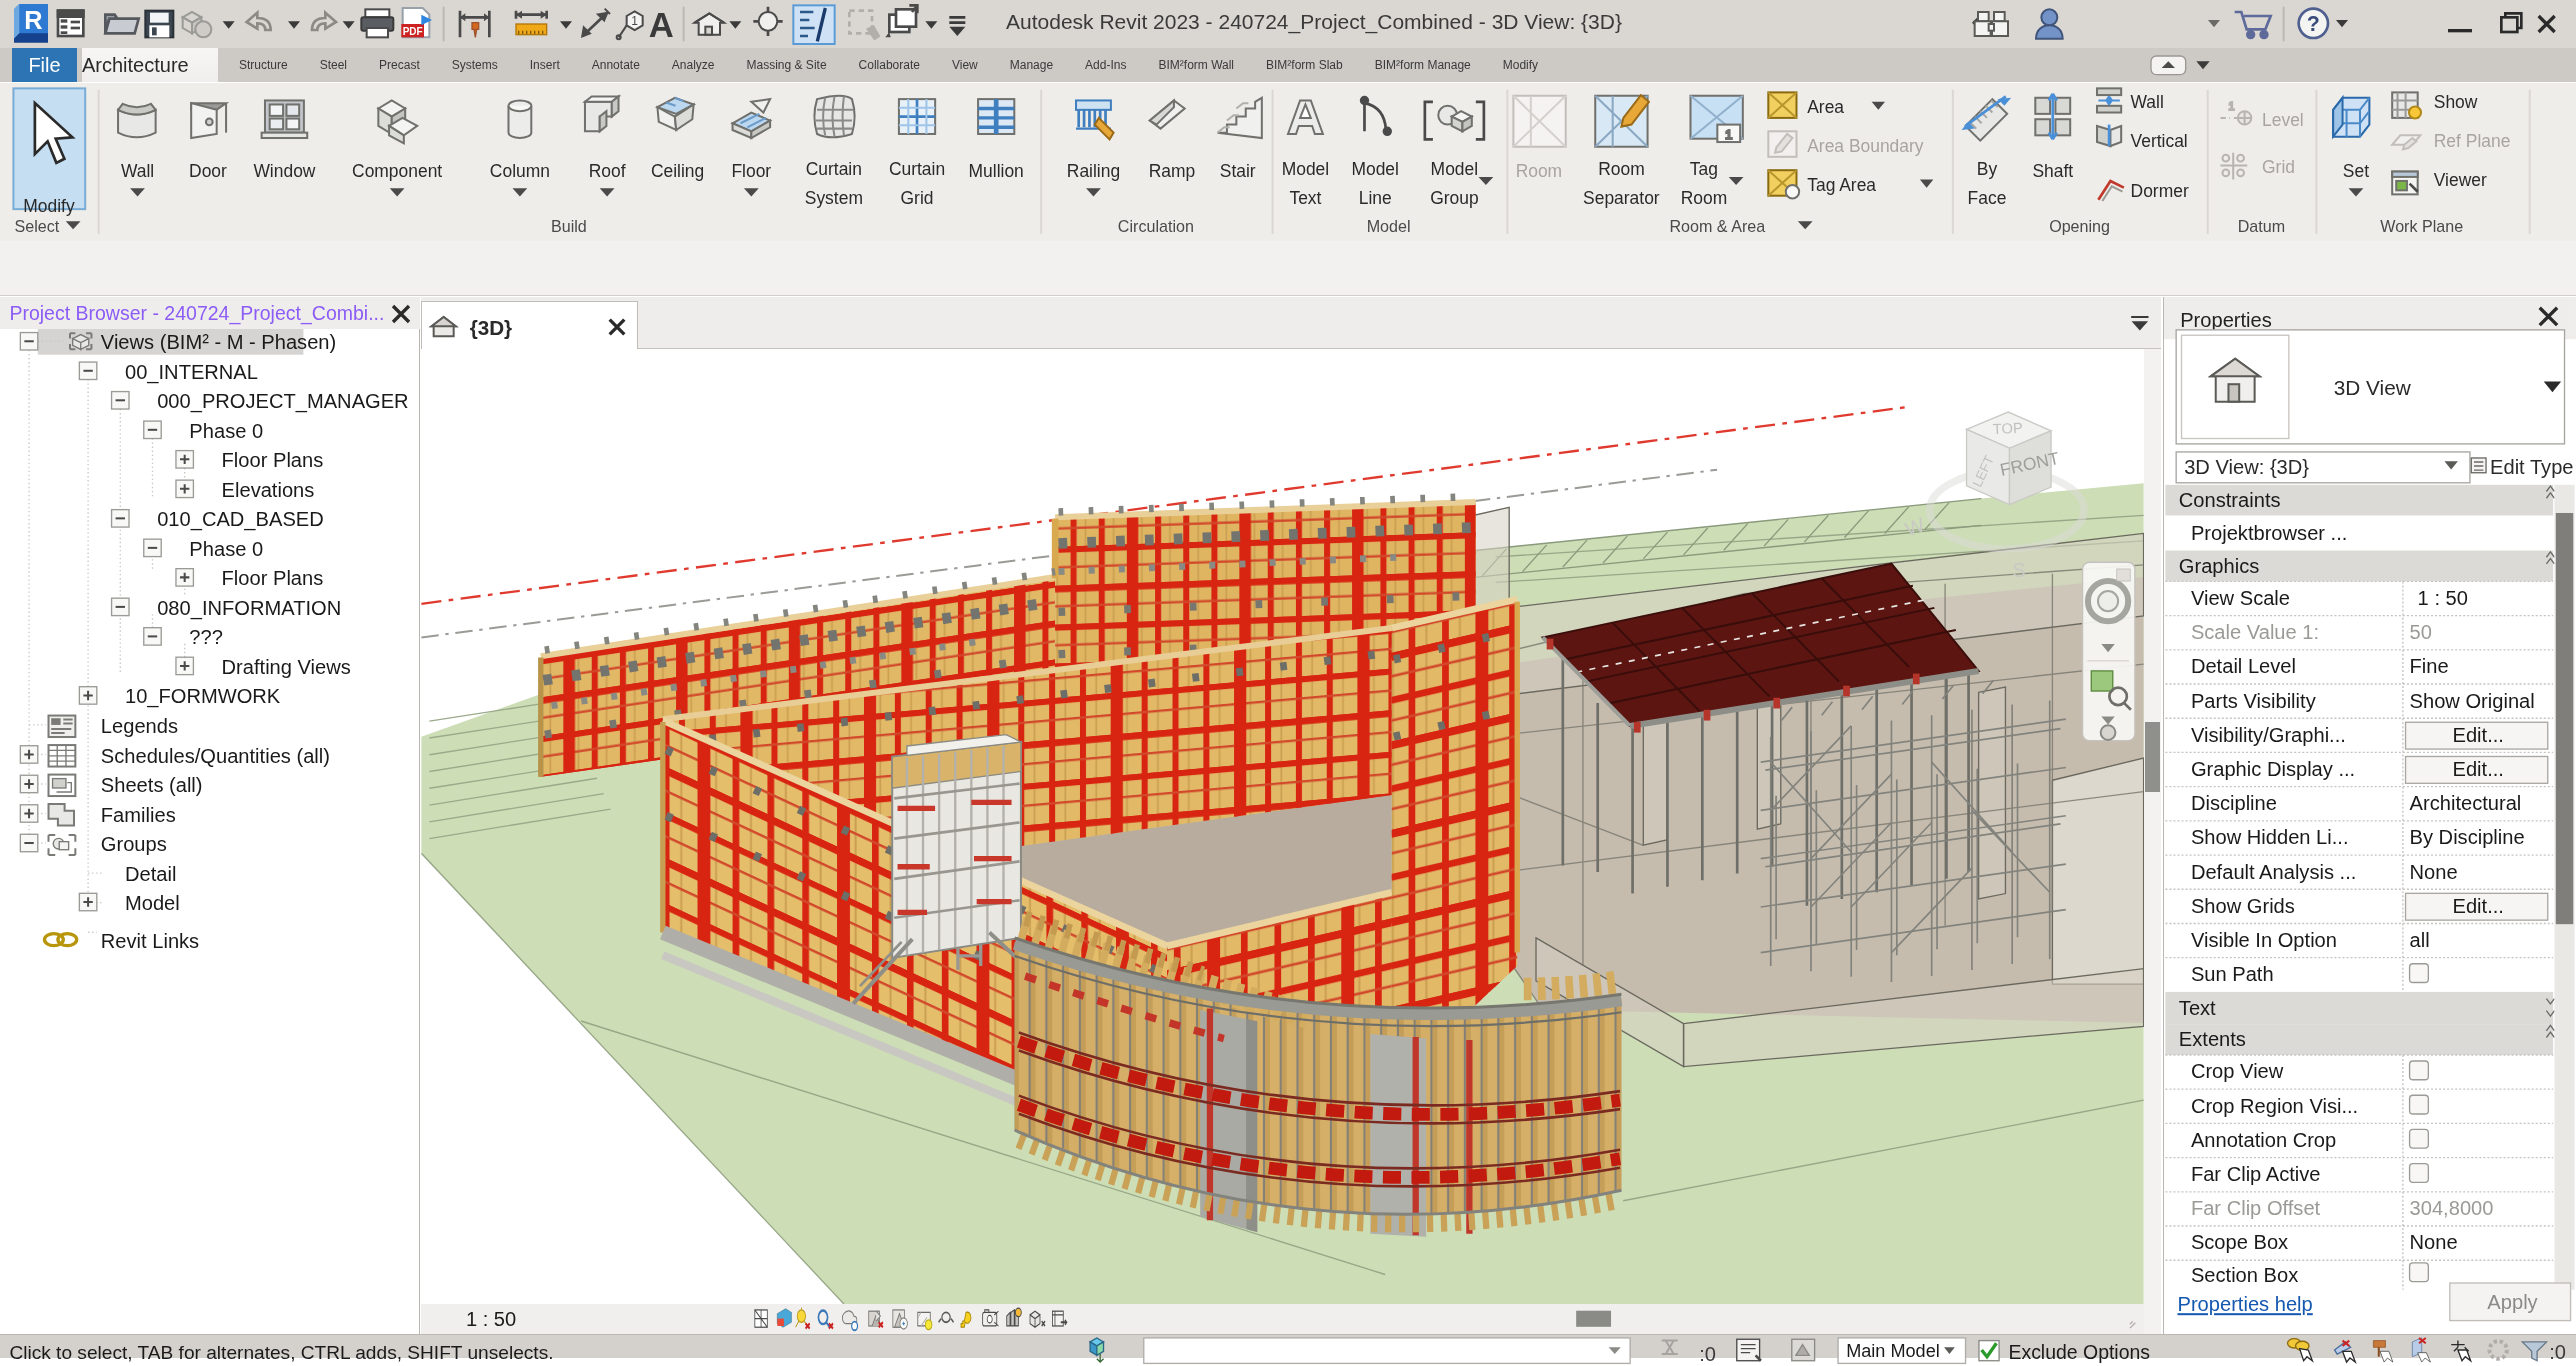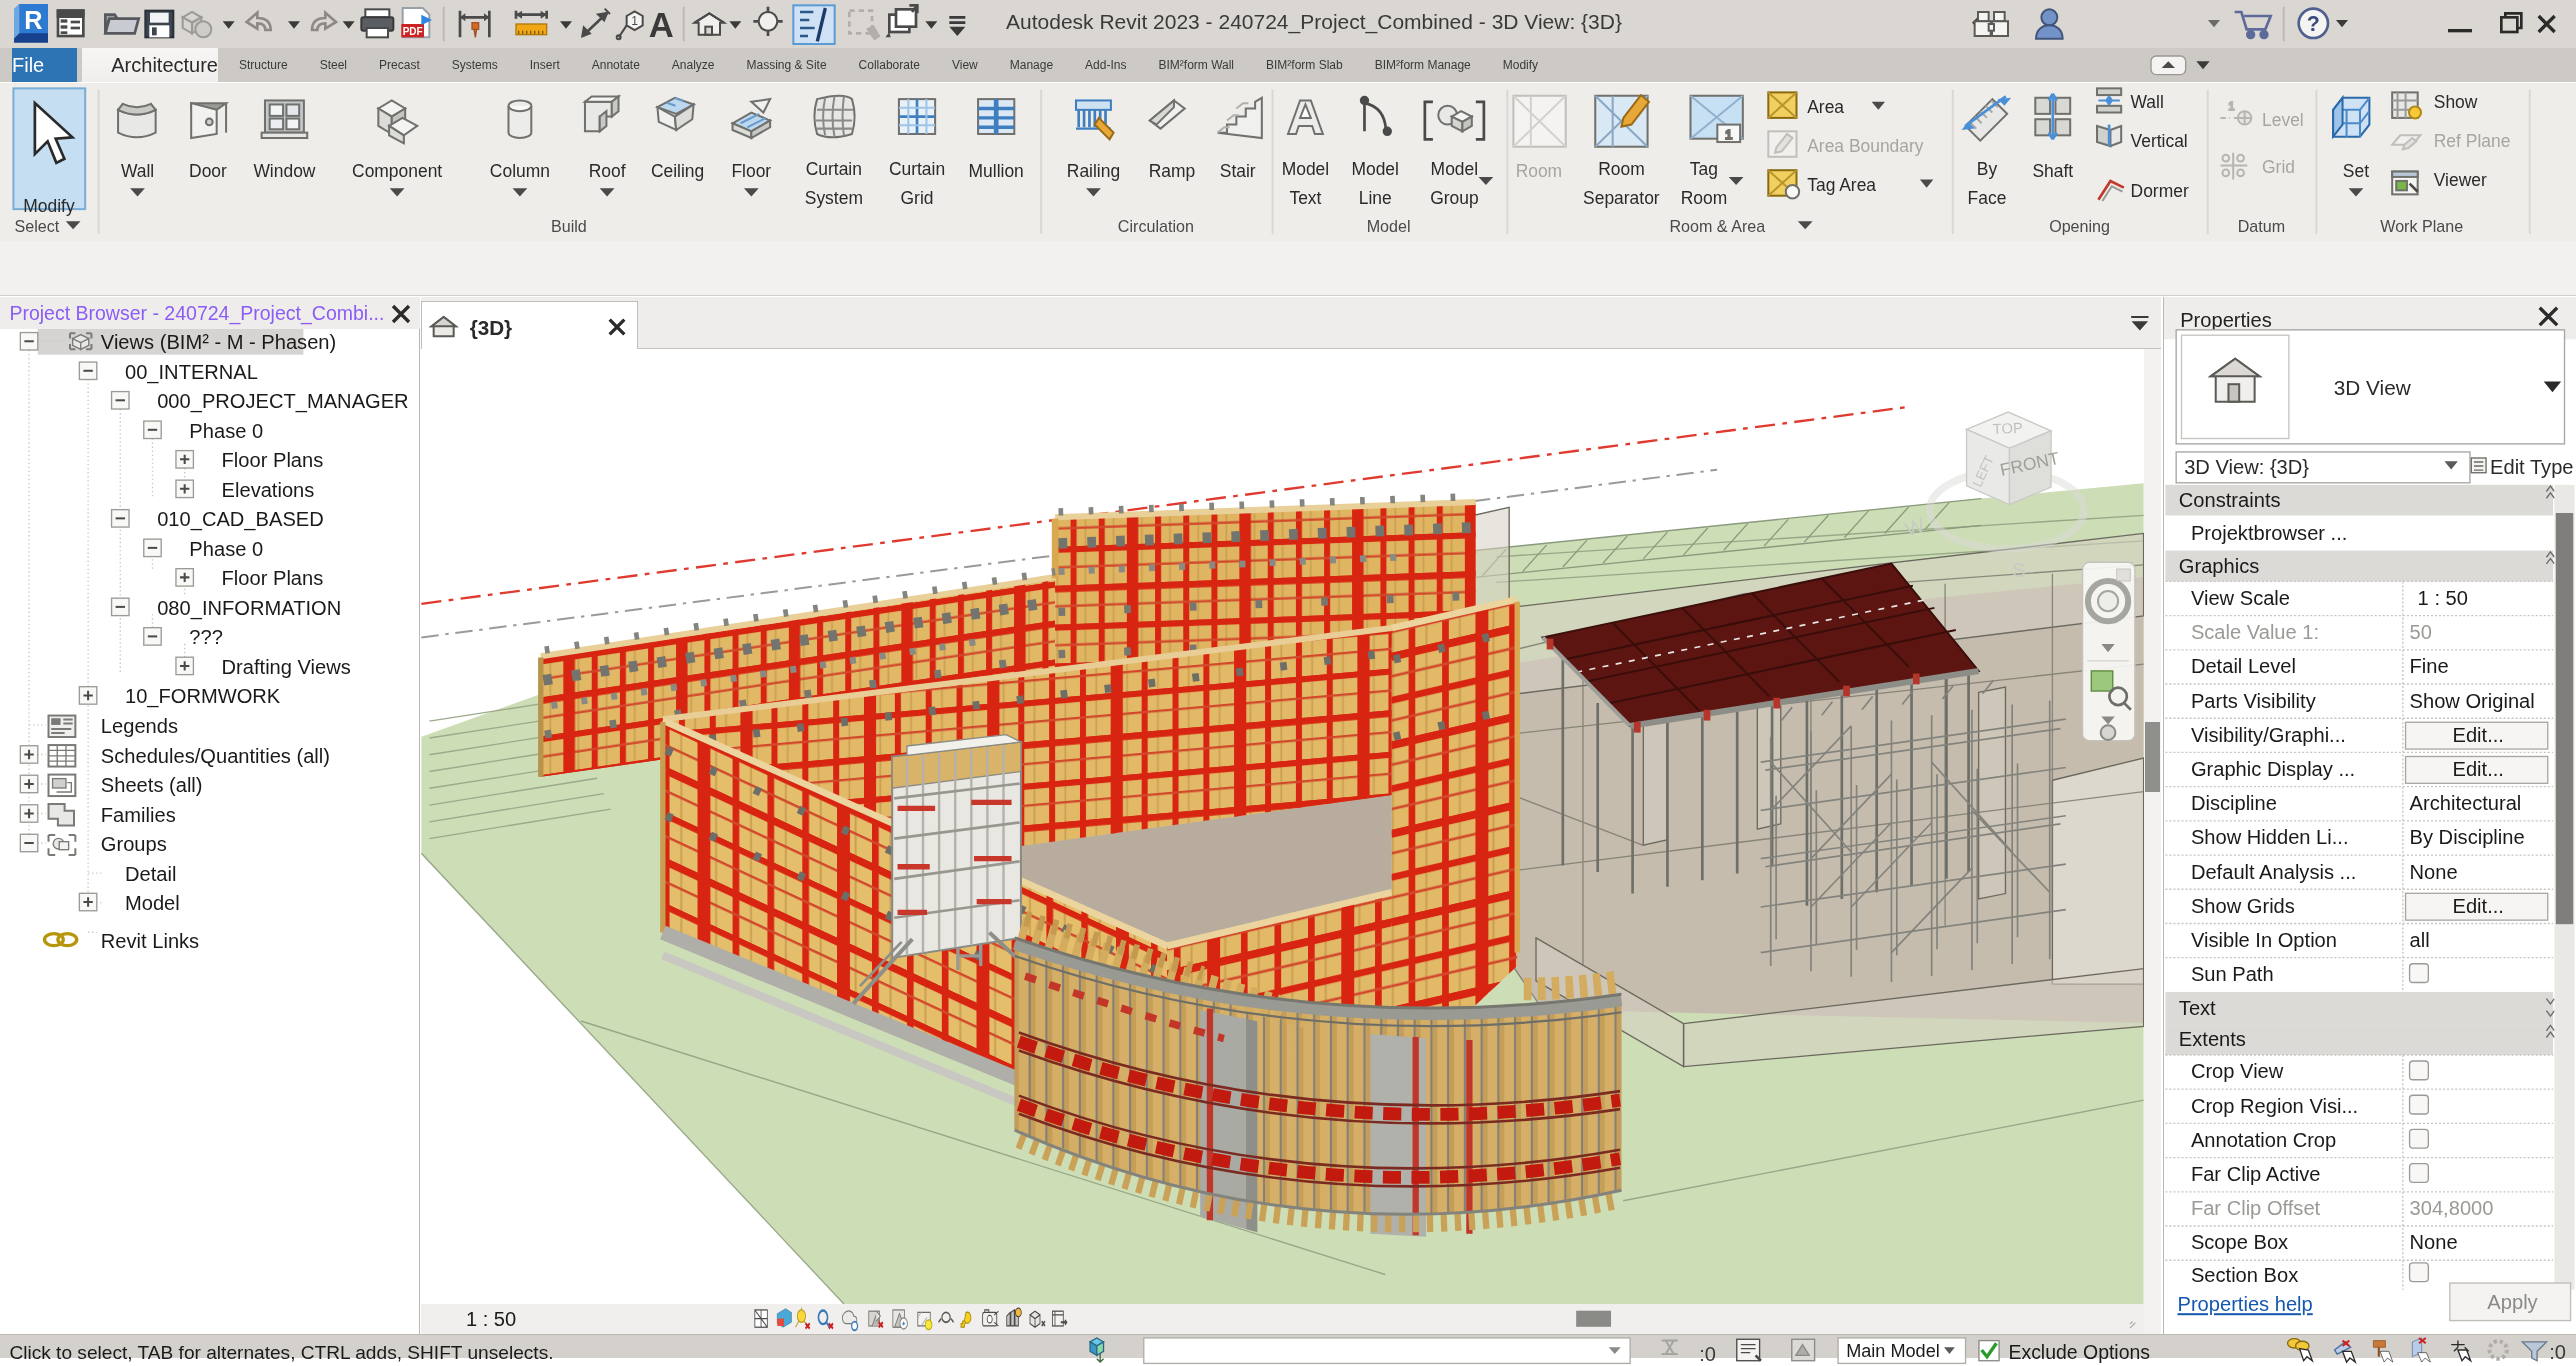--- a/index.html
+++ b/index.html
@@ -174,22 +174,22 @@
  <path d="M3660 46 h36" stroke="#2a2a2a" stroke-width="5"></path>
  <g fill="none" stroke="#2a2a2a" stroke-width="4">
   <rect x="3740" y="26" width="24" height="22"></rect>
   <path d="M3746 26 v-6 h24 v22 h-6"></path>
  </g>
  <path d="M3796 24 l24 24 M3820 24 l-24 24" stroke="#2a2a2a" stroke-width="5"></path>
 </svg>
 <div class="abs" style="left:1006px;top:0;width:939px;height:48px;font-size:21px;color:#3a3a3a;text-align:left;line-height:44px">Autodesk Revit 2023 - 240724_Project_Combined - 3D View: {3D}</div>
 </div>
 <div id="tabrow" class="abs">
- <div class="abs" style="left:12px;top:0;width:65px;height:34px;background:#2c74b4;color:#fff;font-size:20px;line-height:34px">File</div>
- <div class="abs" style="left:82px;top:0;width:136px;height:34px;background:linear-gradient(#f7f6f5,#efeeec);color:#2a2a2a;font-size:20px;text-align:right;line-height:34px">Architecture</div>
+ <div class="abs" style="left:12px;top:0;width:65px;height:34px;background:#2c74b4;color:#fff;font-size:20px;text-align:center;line-height:34px">File</div>
+ <div class="abs" style="left:82px;top:0;width:136px;height:34px;background:linear-gradient(#f7f6f5,#efeeec);color:#2a2a2a;font-size:20px;text-align:left;line-height:34px">Architecture</div>
  <div id="tabnames" class="abs" style="left:223px;top:0;height:34px;color:#3a3a3a;font-size:12px;line-height:34px;white-space:nowrap">
   <span style="padding:0 16px">Structure</span><span style="padding:0 16px">Steel</span><span style="padding:0 16px">Precast</span><span style="padding:0 16px">Systems</span><span style="padding:0 16px">Insert</span><span style="padding:0 16px">Annotate</span><span style="padding:0 16px">Analyze</span><span style="padding:0 16px">Massing &amp; Site</span><span style="padding:0 16px">Collaborate</span><span style="padding:0 16px">View</span><span style="padding:0 16px">Manage</span><span style="padding:0 16px">Add-Ins</span><span style="padding:0 16px">BIM²form Wall</span><span style="padding:0 16px">BIM²form Slab</span><span style="padding:0 16px">BIM²form Manage</span><span style="padding:0 16px">Modify</span>
  </div>
  <svg class="abs" style="left:2144px;top:0" width="94" height="34" viewBox="0 0 140 51">
   <rect x="10" y="12" width="52" height="28" rx="8" fill="#f4f3f1" stroke="#9a9792" stroke-width="2"></rect>
   <path d="M26 30 l10 -10 10 10 z" fill="#4a4a4a"></path>
   <path d="M78 20 l20 0 -10 12 z" fill="#3a3a3a"></path>
  </svg>
 </div>
 <div id="ribbon" class="abs">

